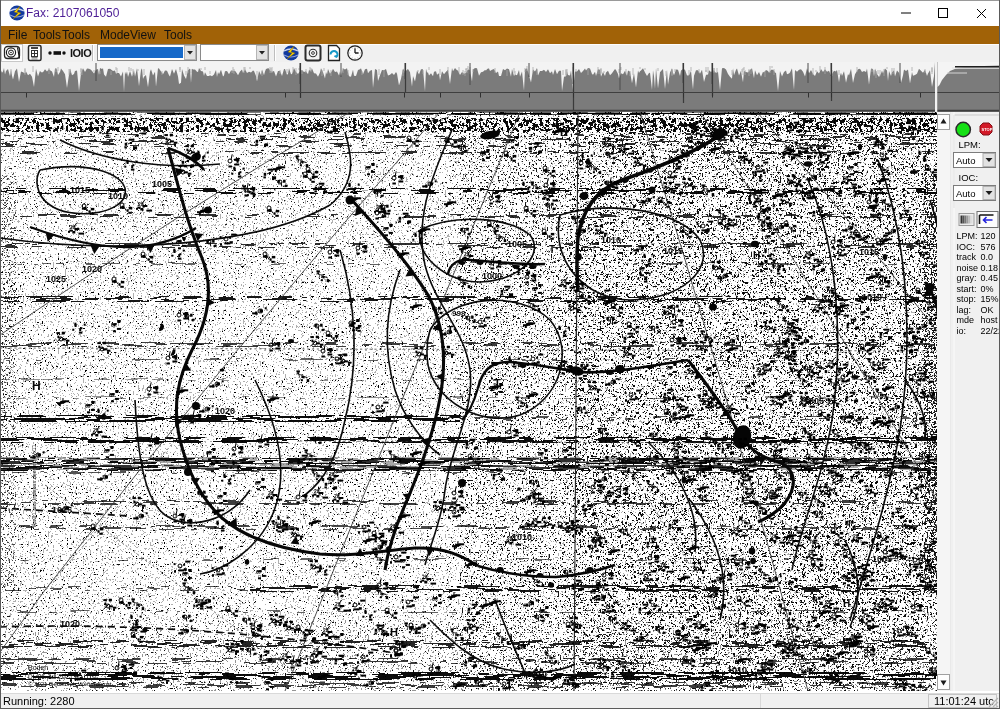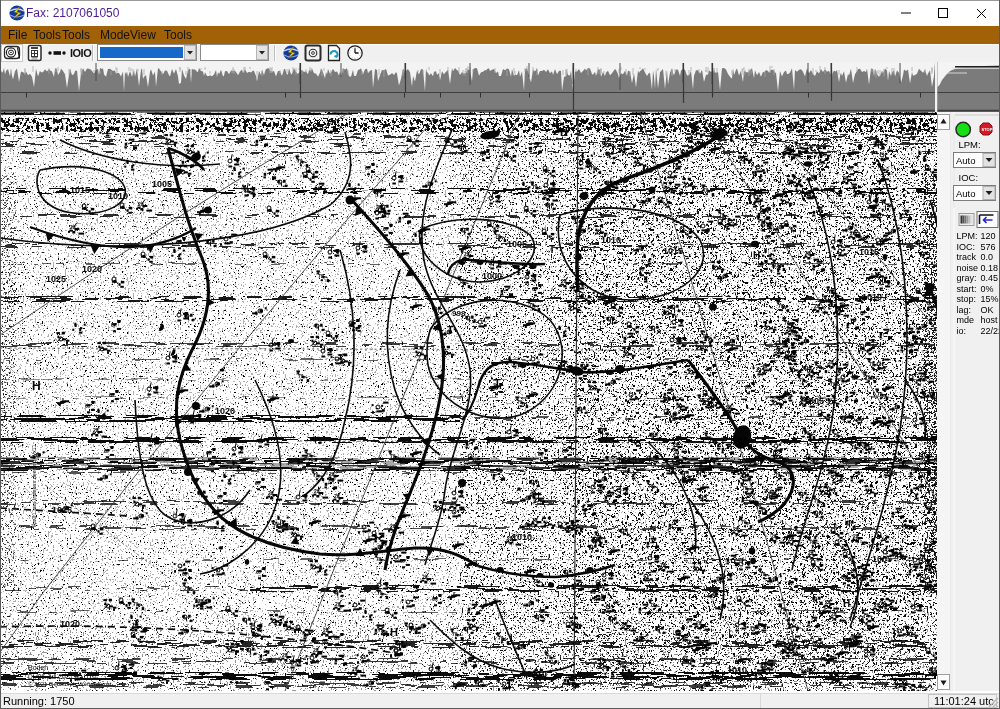--- a/index.html
+++ b/index.html
@@ -1524,21 +1524,21 @@
       <text x="27" y="190.0" font-size="9" fill="#000" font-family="Liberation Sans">15%</text>
       <text x="3" y="200.5" font-size="9" fill="#000" font-family="Liberation Sans">lag:</text>
       <text x="27" y="200.5" font-size="9" fill="#000" font-family="Liberation Sans">OK</text>
       <text x="3" y="211.0" font-size="9" fill="#000" font-family="Liberation Sans">mde</text>
       <text x="27" y="211.0" font-size="9" fill="#000" font-family="Liberation Sans">host</text>
       <text x="3" y="221.5" font-size="9" fill="#000" font-family="Liberation Sans">io:</text>
       <text x="27" y="221.5" font-size="9" fill="#000" font-family="Liberation Sans">22/22</text>
     </g>
   </svg>
 <div class="abs" id="statusbar"></div>
-<div class="abs" style="left:3px;top:695px;font-size:11px">Running: 1750</div>
+<div class="abs" style="left:3px;top:695px;font-size:11px">Running: 2280</div>
 <div class="abs" style="left:760px;top:694px;width:1px;height:14px;background:#d8d8d8"></div>
 <div class="abs" style="left:928px;top:694px;width:69px;height:14px;border:1px solid #c5c5c5;background:#f0f0f0"></div>
 <div class="abs" style="left:934px;top:695px;font-size:11px">11:01:24 utc</div>
 <svg class="abs" style="left:988px;top:697px" width="11" height="11">
 <path d="M10,1 L1,10 M10,5 L5,10 M10,9 L9,10" stroke="#b5b5b5" stroke-width="1.3"></path>
   </svg>
 <div class="winline" style="left:0;top:0;width:1000px;height:1px;background:#9a9a9a"></div>
 <div class="winline" style="left:0;top:0;width:1px;height:709px"></div>
 <div class="winline" style="left:999px;top:0;width:1px;height:709px"></div>
 <div class="winline" style="left:0;top:708px;width:1000px;height:1px"></div>

